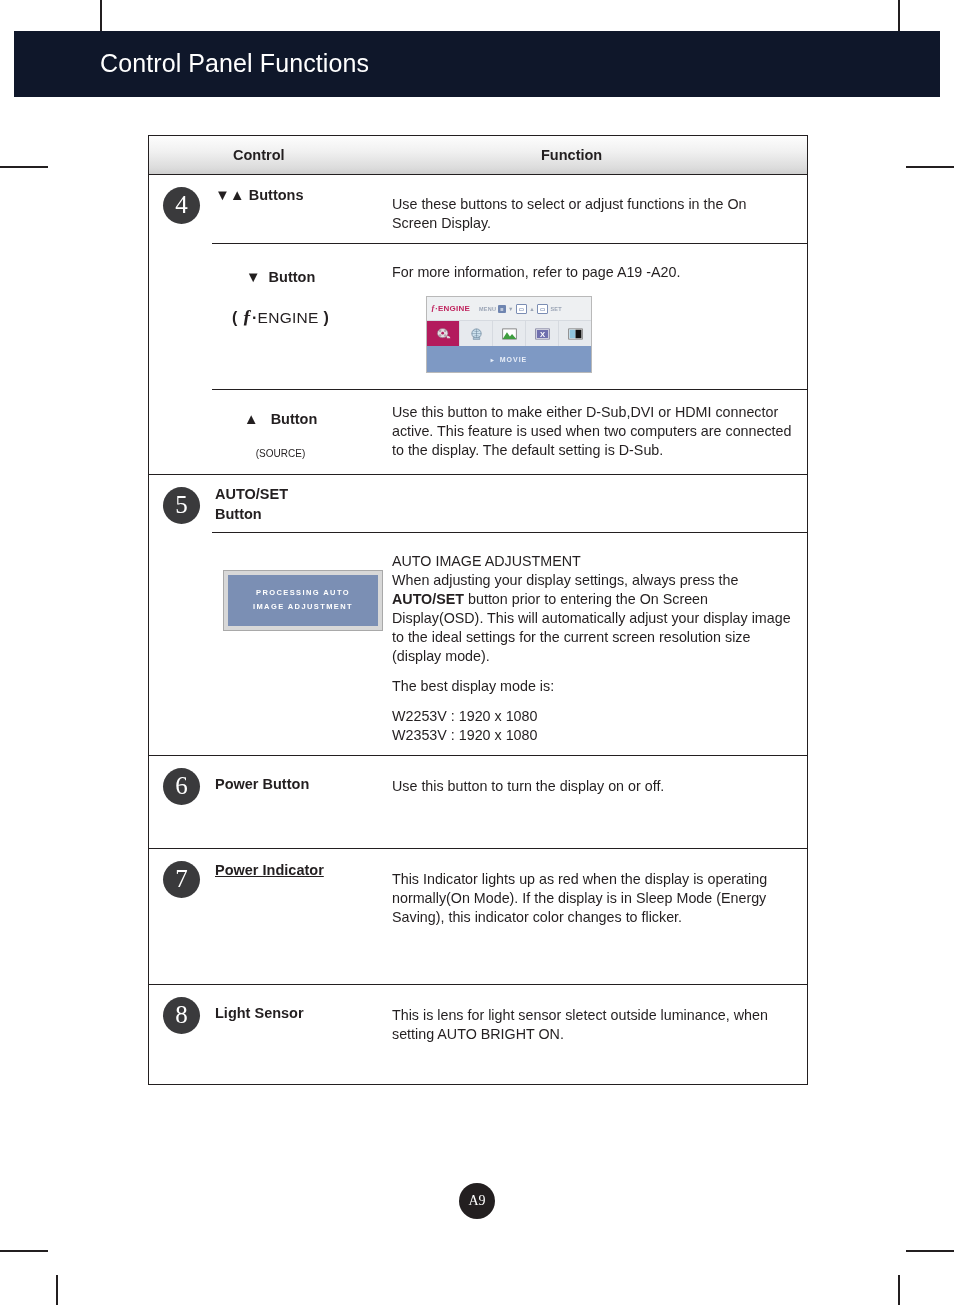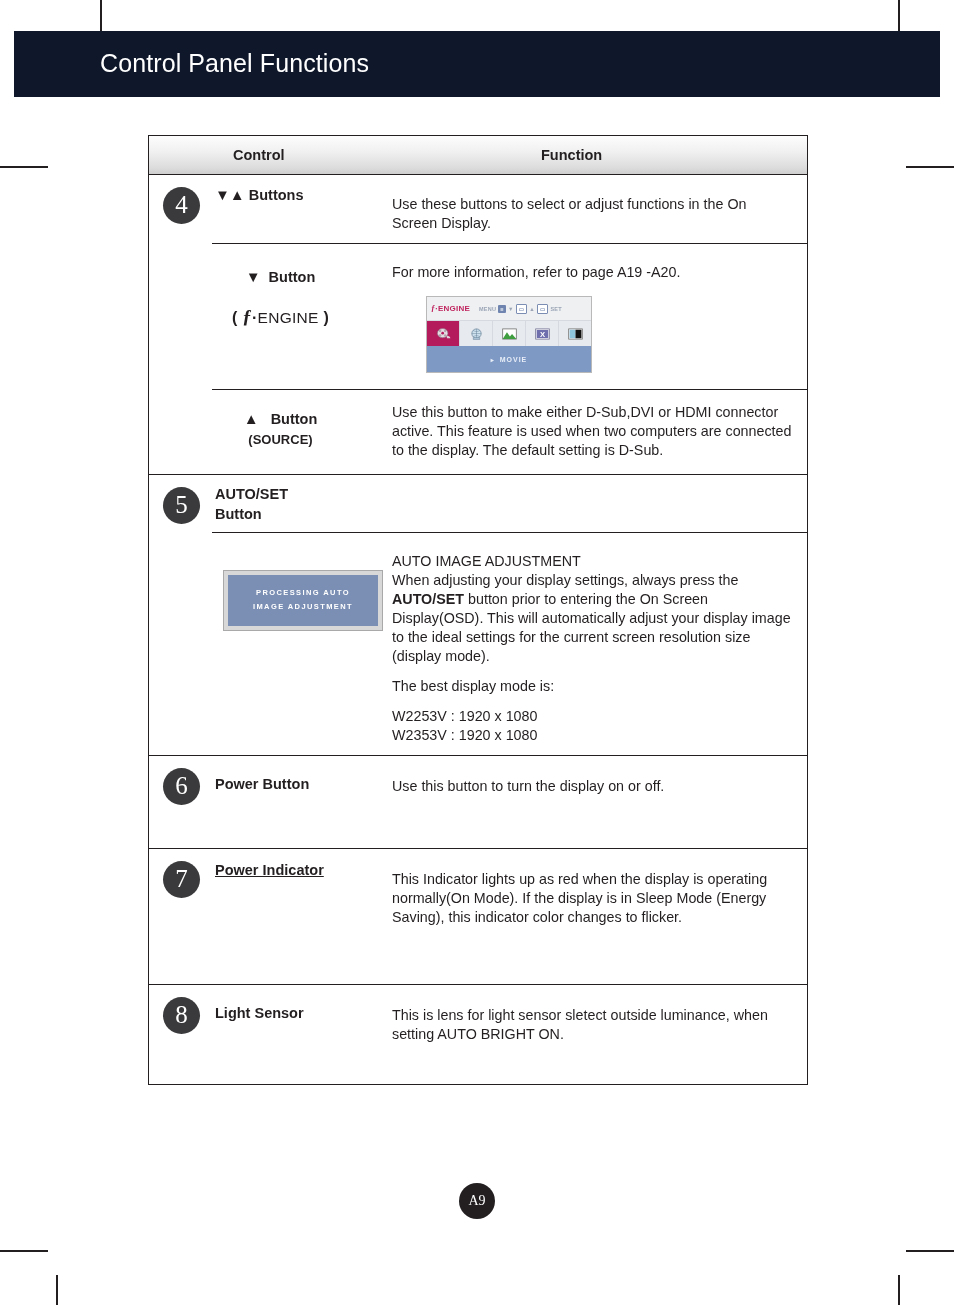--- a/index.html
+++ b/index.html
@@ -103,24 +103,24 @@
 
   .ctrl-label {
     font-size: 14.5px;
     font-weight: bold;
     color: #231f20;
     line-height: 1.35;
   }
   .ctrl-block { margin-left: 66px; }
   .ctrl-center { text-align: center; padding-left: 20px; }
   .sub-label {
-    font-size: 13px;
-    font-weight: bold;
+    font-size: 10px;
+    font-weight: normal;
     color: #231f20;
-    margin-top: 2px;
+    margin-top: 18px;
   }
   .fengine-line {
     font-size: 16px;
     font-weight: bold;
     color: #231f20;
     margin-top: 18px;
     letter-spacing: .2px;
   }
   .fengine-line .fchar {
     font-family: "Liberation Serif", serif;

